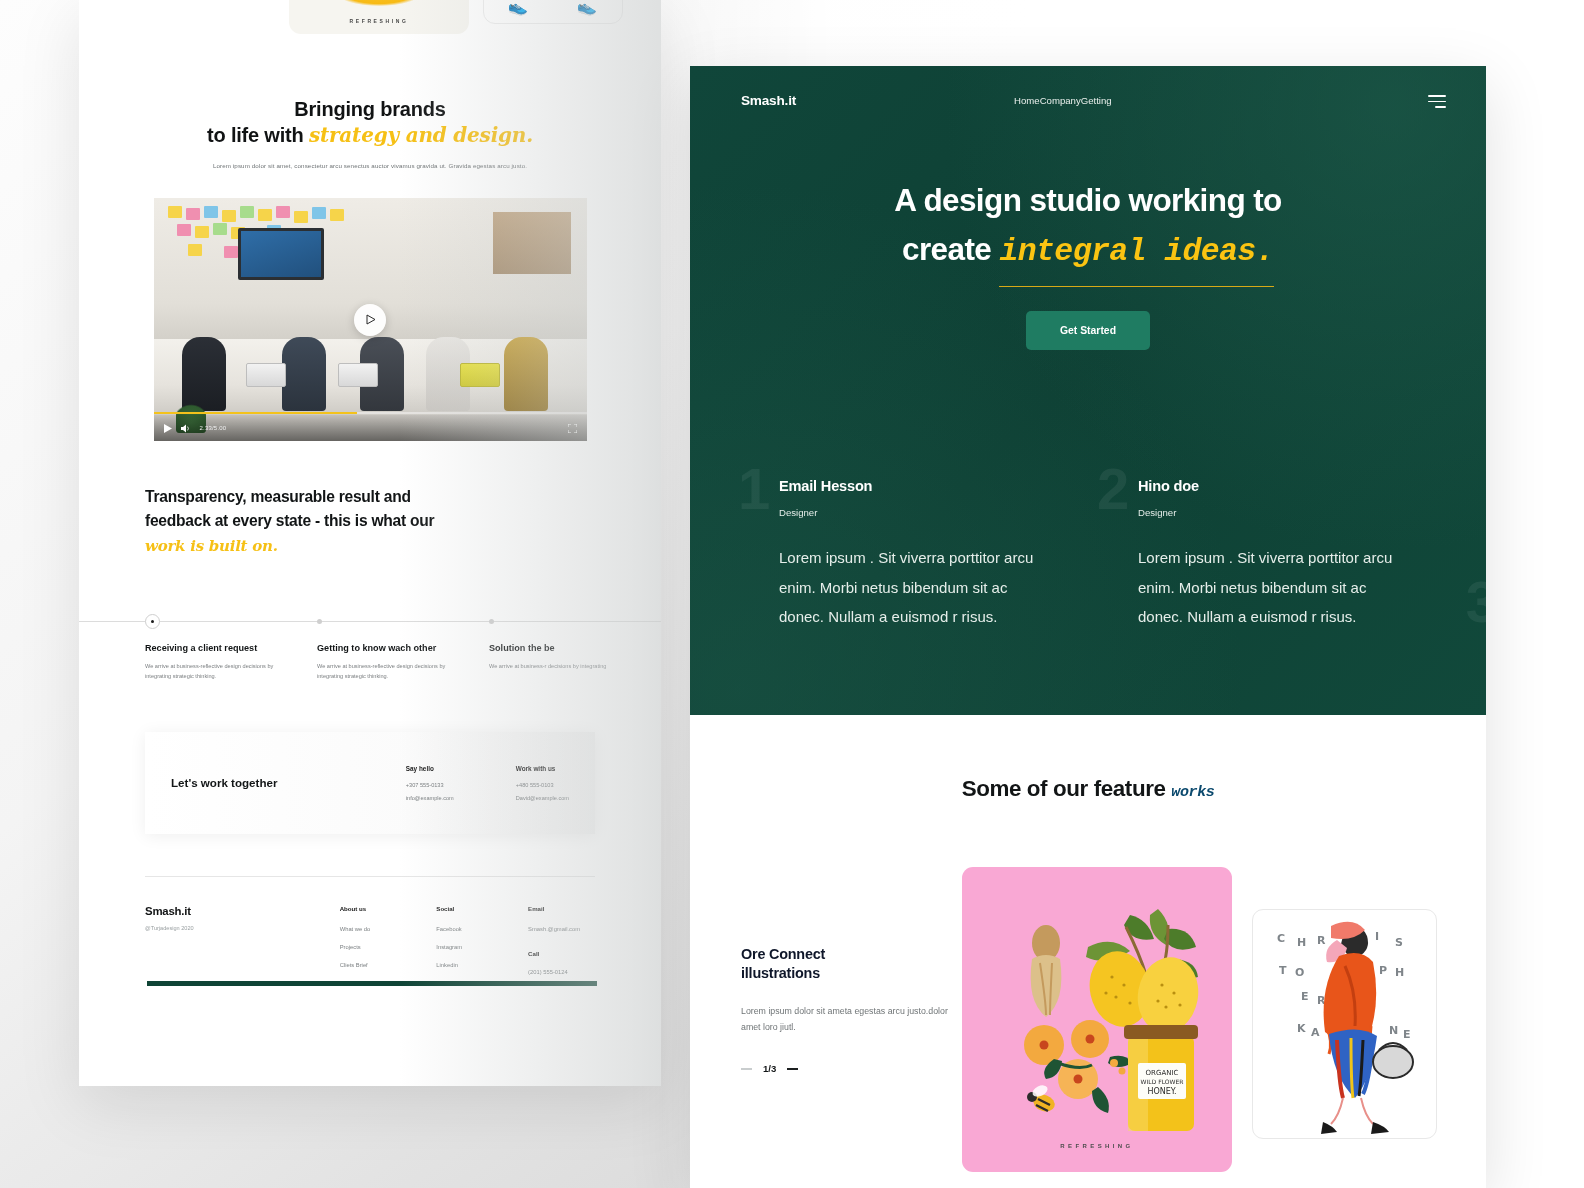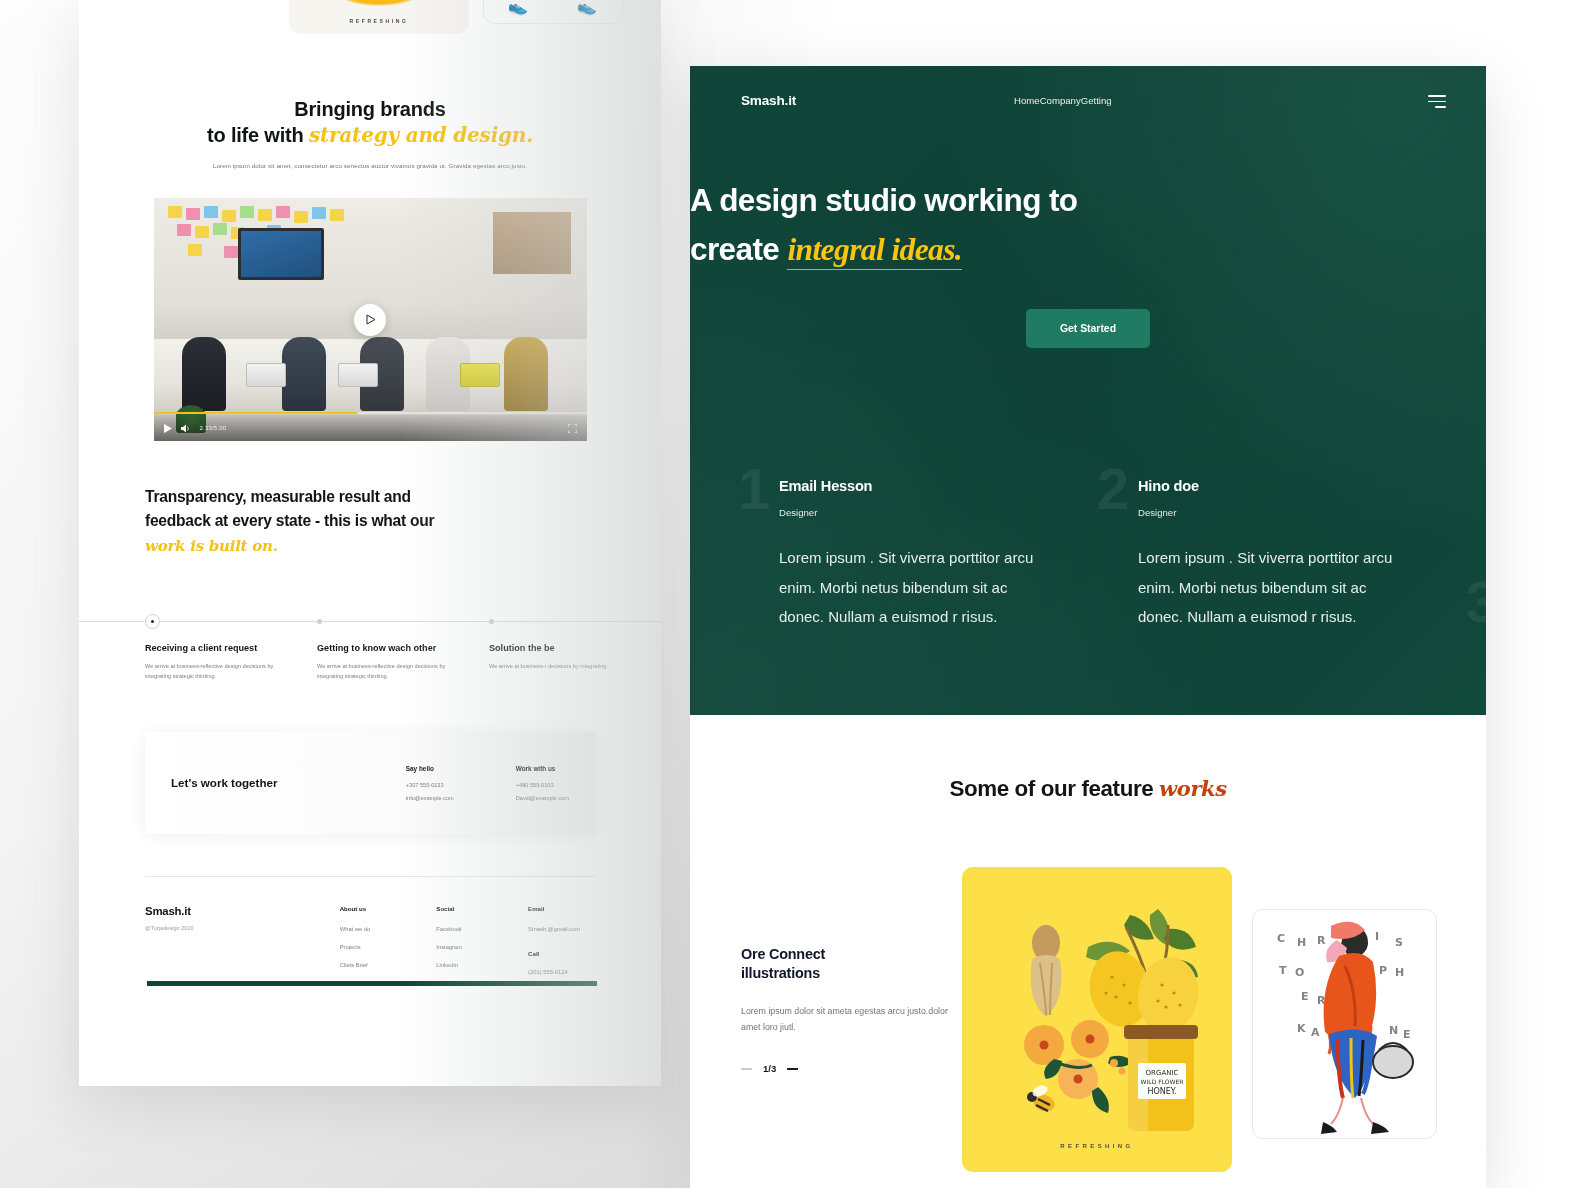--- a/index.html
+++ b/index.html
@@ -251,26 +251,26 @@
   .nav-burger {
     margin-left: auto; display: flex; flex-direction: column; align-items: flex-end; gap: 3.4px;
     padding-top: 2px;
   }
   .nav-burger i { display:block; height: 1.9px; background:#ffffff; border-radius:1px; }
   .nav-burger i:nth-child(1){ width: 18px; }
   .nav-burger i:nth-child(2){ width: 18px; }
   .nav-burger i:nth-child(3){ width: 11px; }
 
   .hero-head {
-    margin-top: 68px; text-align: left;
+    margin-top: 68px; text-align: center;
     font-size: 31.5px; line-height: 1.55; font-weight: 700; letter-spacing: -0.6px;
   }
   .hero-script {
-    font-family: Liberation Serif, serif; font-style: italic; font-weight: 700;
-    color: #fbc412; border-bottom: 1.6px solid #d8a916; padding-bottom: 2px;
+    font-family: Liberation Mono, monospace; font-style: italic; font-weight: 700;
+    color: #fbc412; border-bottom: 1.6px solid #d8a916; padding-bottom: 17px;
   }
 
   .hero-cta { display:flex; justify-content:center; margin-top: 34px; }
   .hero-cta button {
     background: #1f7c62; color: #ffffff; border: none;
     font-family: inherit; font-size: 10.4px; font-weight: 700;
     padding: 14px 34px; border-radius: 5px; cursor: pointer;
   }
 
   .members {
@@ -291,34 +291,34 @@
     position: absolute; right: -12px; bottom: 84px;
     font-size: 58px; font-weight: 700; color: rgba(255,255,255,0.065); line-height:1;
   }
 
   
   .works { position: relative; height: 473px; background: #ffffff; }
   .works h2 {
     text-align: center; padding-top: 61px;
     font-size: 22.4px; font-weight: 700; color: #121516; letter-spacing: -0.4px;
   }
-  .works h2 .script { color: #c2410c; font-size: 21px; }
+  .works h2 .script { color: #0c4a6e; font-size: 15px; font-family: Liberation Mono, monospace; }
 
   .works-body { display: flex; align-items: flex-start; padding: 65px 0 0 51px; }
   .works-copy { width: 210px; padding-top: 78px; }
   .works-copy h3 { font-size: 14.4px; line-height: 1.35; font-weight: 700; color: #0f172a; letter-spacing:-0.2px; }
   .works-copy p { margin-top: 19px; font-size: 8.8px; line-height: 1.85; color: #6f7476; }
   .works-pager { margin-top: 28px; display: flex; align-items: center; gap: 11px; }
   .works-pager .dash { display:block; width: 11px; height: 1.4px; background: #c9cdce; }
   .works-pager .dash.active { background: #1c1f20; height: 1.8px; }
   .works-pager .count { font-size: 9.6px; font-weight: 700; color: #121516; }
 
   .card-lemon {
     width: 270px; height: 305px; margin-left: 11px;
-    background: #fde047; border-radius: 11px;
+    background: #f9a8d4; border-radius: 11px;
     position: relative; overflow: hidden;
   }
   .card-fashion {
     width: 185px; height: 230px; margin-left: 20px; margin-top: 42px;
     background: #ffffff; border: 1px solid #e8e8e8; border-radius: 11px;
     position: relative; overflow: hidden;
   }
   .refreshing-cap {
     position: absolute; left: 0; right: 0; bottom: 23px; text-align: center;
     font-size: 6px; letter-spacing: 3.4px; color: #4d4d4d; font-weight: 700;

